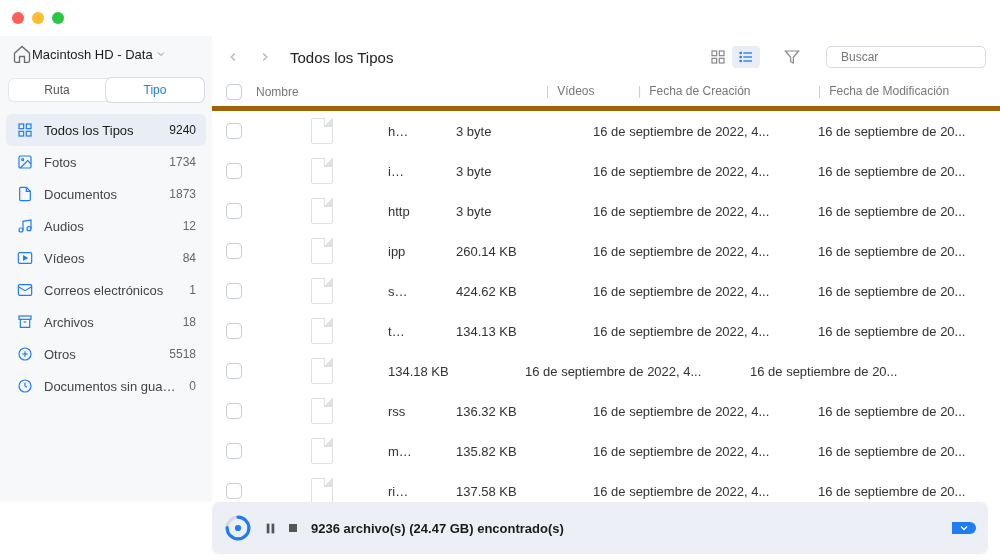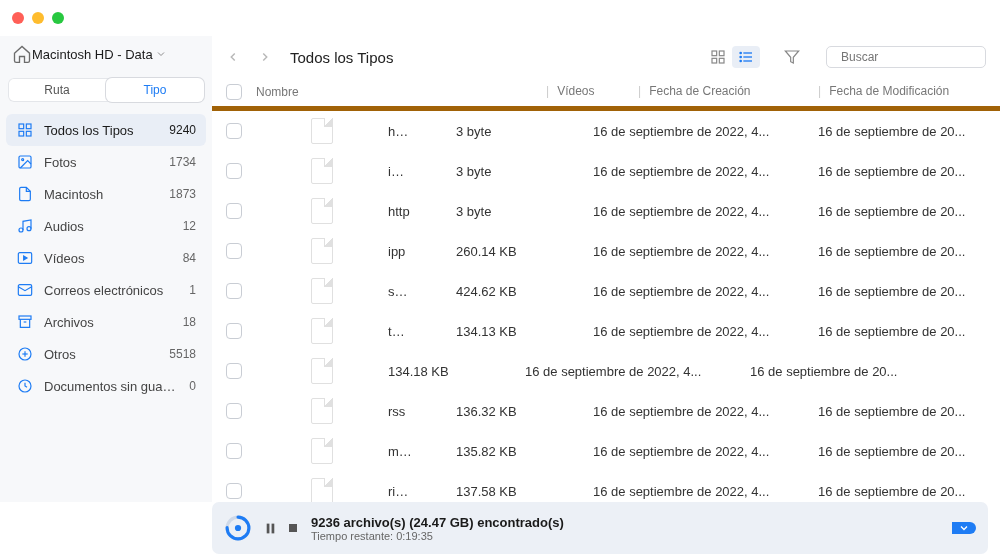--- a/index.html
+++ b/index.html
@@ -121,21 +121,21 @@
           <span class="cat-label">Fotos</span>
           <span class="cat-count">1734</span>
         </div>
         <div class="cat">
           <span class="cat-icon">
             <svg width="16" height="16" viewBox="0 0 24 24" fill="none" stroke="#1e7cf4" stroke-width="1.8">
               <path d="M14 2H6a2 2 0 0 0-2 2v16a2 2 0 0 0 2 2h12a2 2 0 0 0 2-2V8z"></path>
               <polyline points="14 2 14 8 20 8"></polyline>
             </svg>
           </span>
-          <span class="cat-label">Macintosh</span>
+          <span class="cat-label">Documentos</span>
           <span class="cat-count">1873</span>
         </div>
         <div class="cat">
           <span class="cat-icon">
             <svg width="16" height="16" viewBox="0 0 24 24" fill="none" stroke="#1e7cf4" stroke-width="1.8">
               <path d="M9 18V5l12-2v13"></path>
               <circle cx="6" cy="18" r="3"></circle>
               <circle cx="18" cy="16" r="3"></circle>
             </svg>
           </span>
@@ -400,21 +400,20 @@
         </svg>
       </span>
     <span>
         <svg width="12" height="12" viewBox="0 0 24 24" fill="#555">
           <rect x="4" y="4" width="16" height="16"></rect>
         </svg>
       </span>
   </div>
   <div class="scan-text">
     <span class="scan-found">9236 archivo(s) (24.47 GB) encontrado(s)</span>
-    <span class="scan-time">Tiempo restante: 0:19:35</span>
   </div>
   <div class="recover-wrap">
     <div class="recover-drop">
       <svg width="12" height="12" viewBox="0 0 24 24" fill="none" stroke="#fff" stroke-width="2.5">
           <polyline points="6 9 12 15 18 9"></polyline>
         </svg>
     </div>
   </div>
 </div>
 

